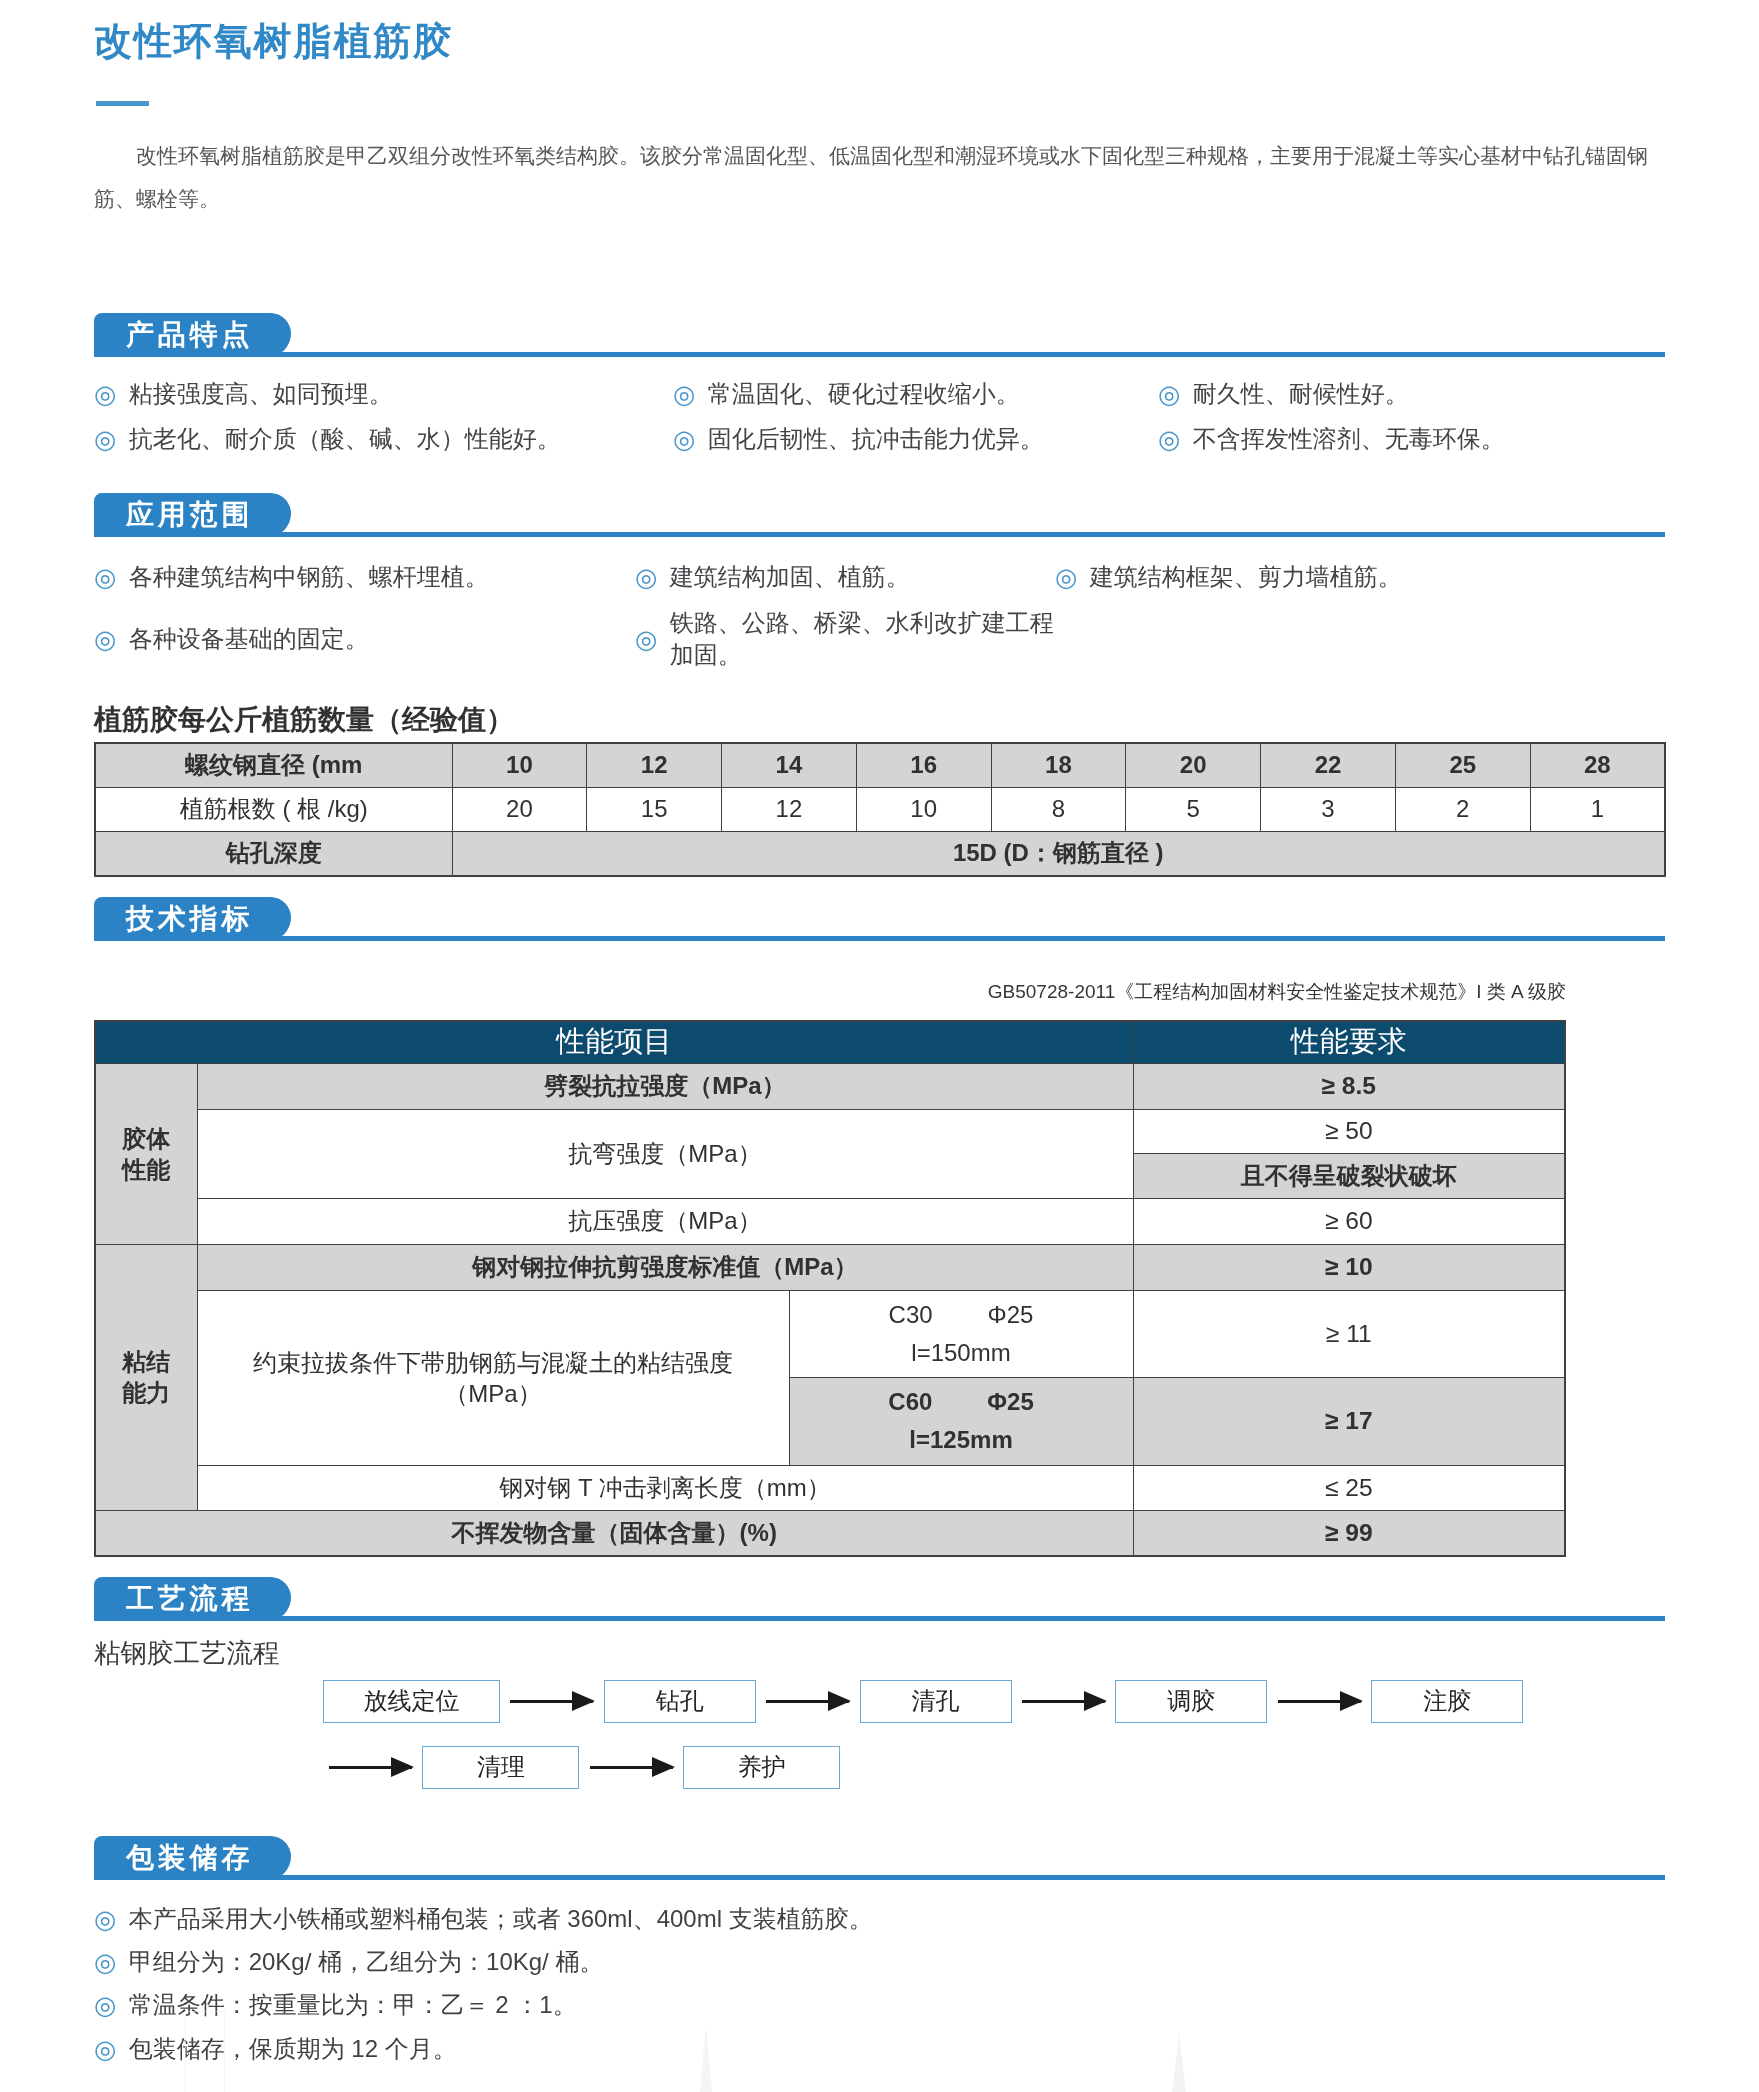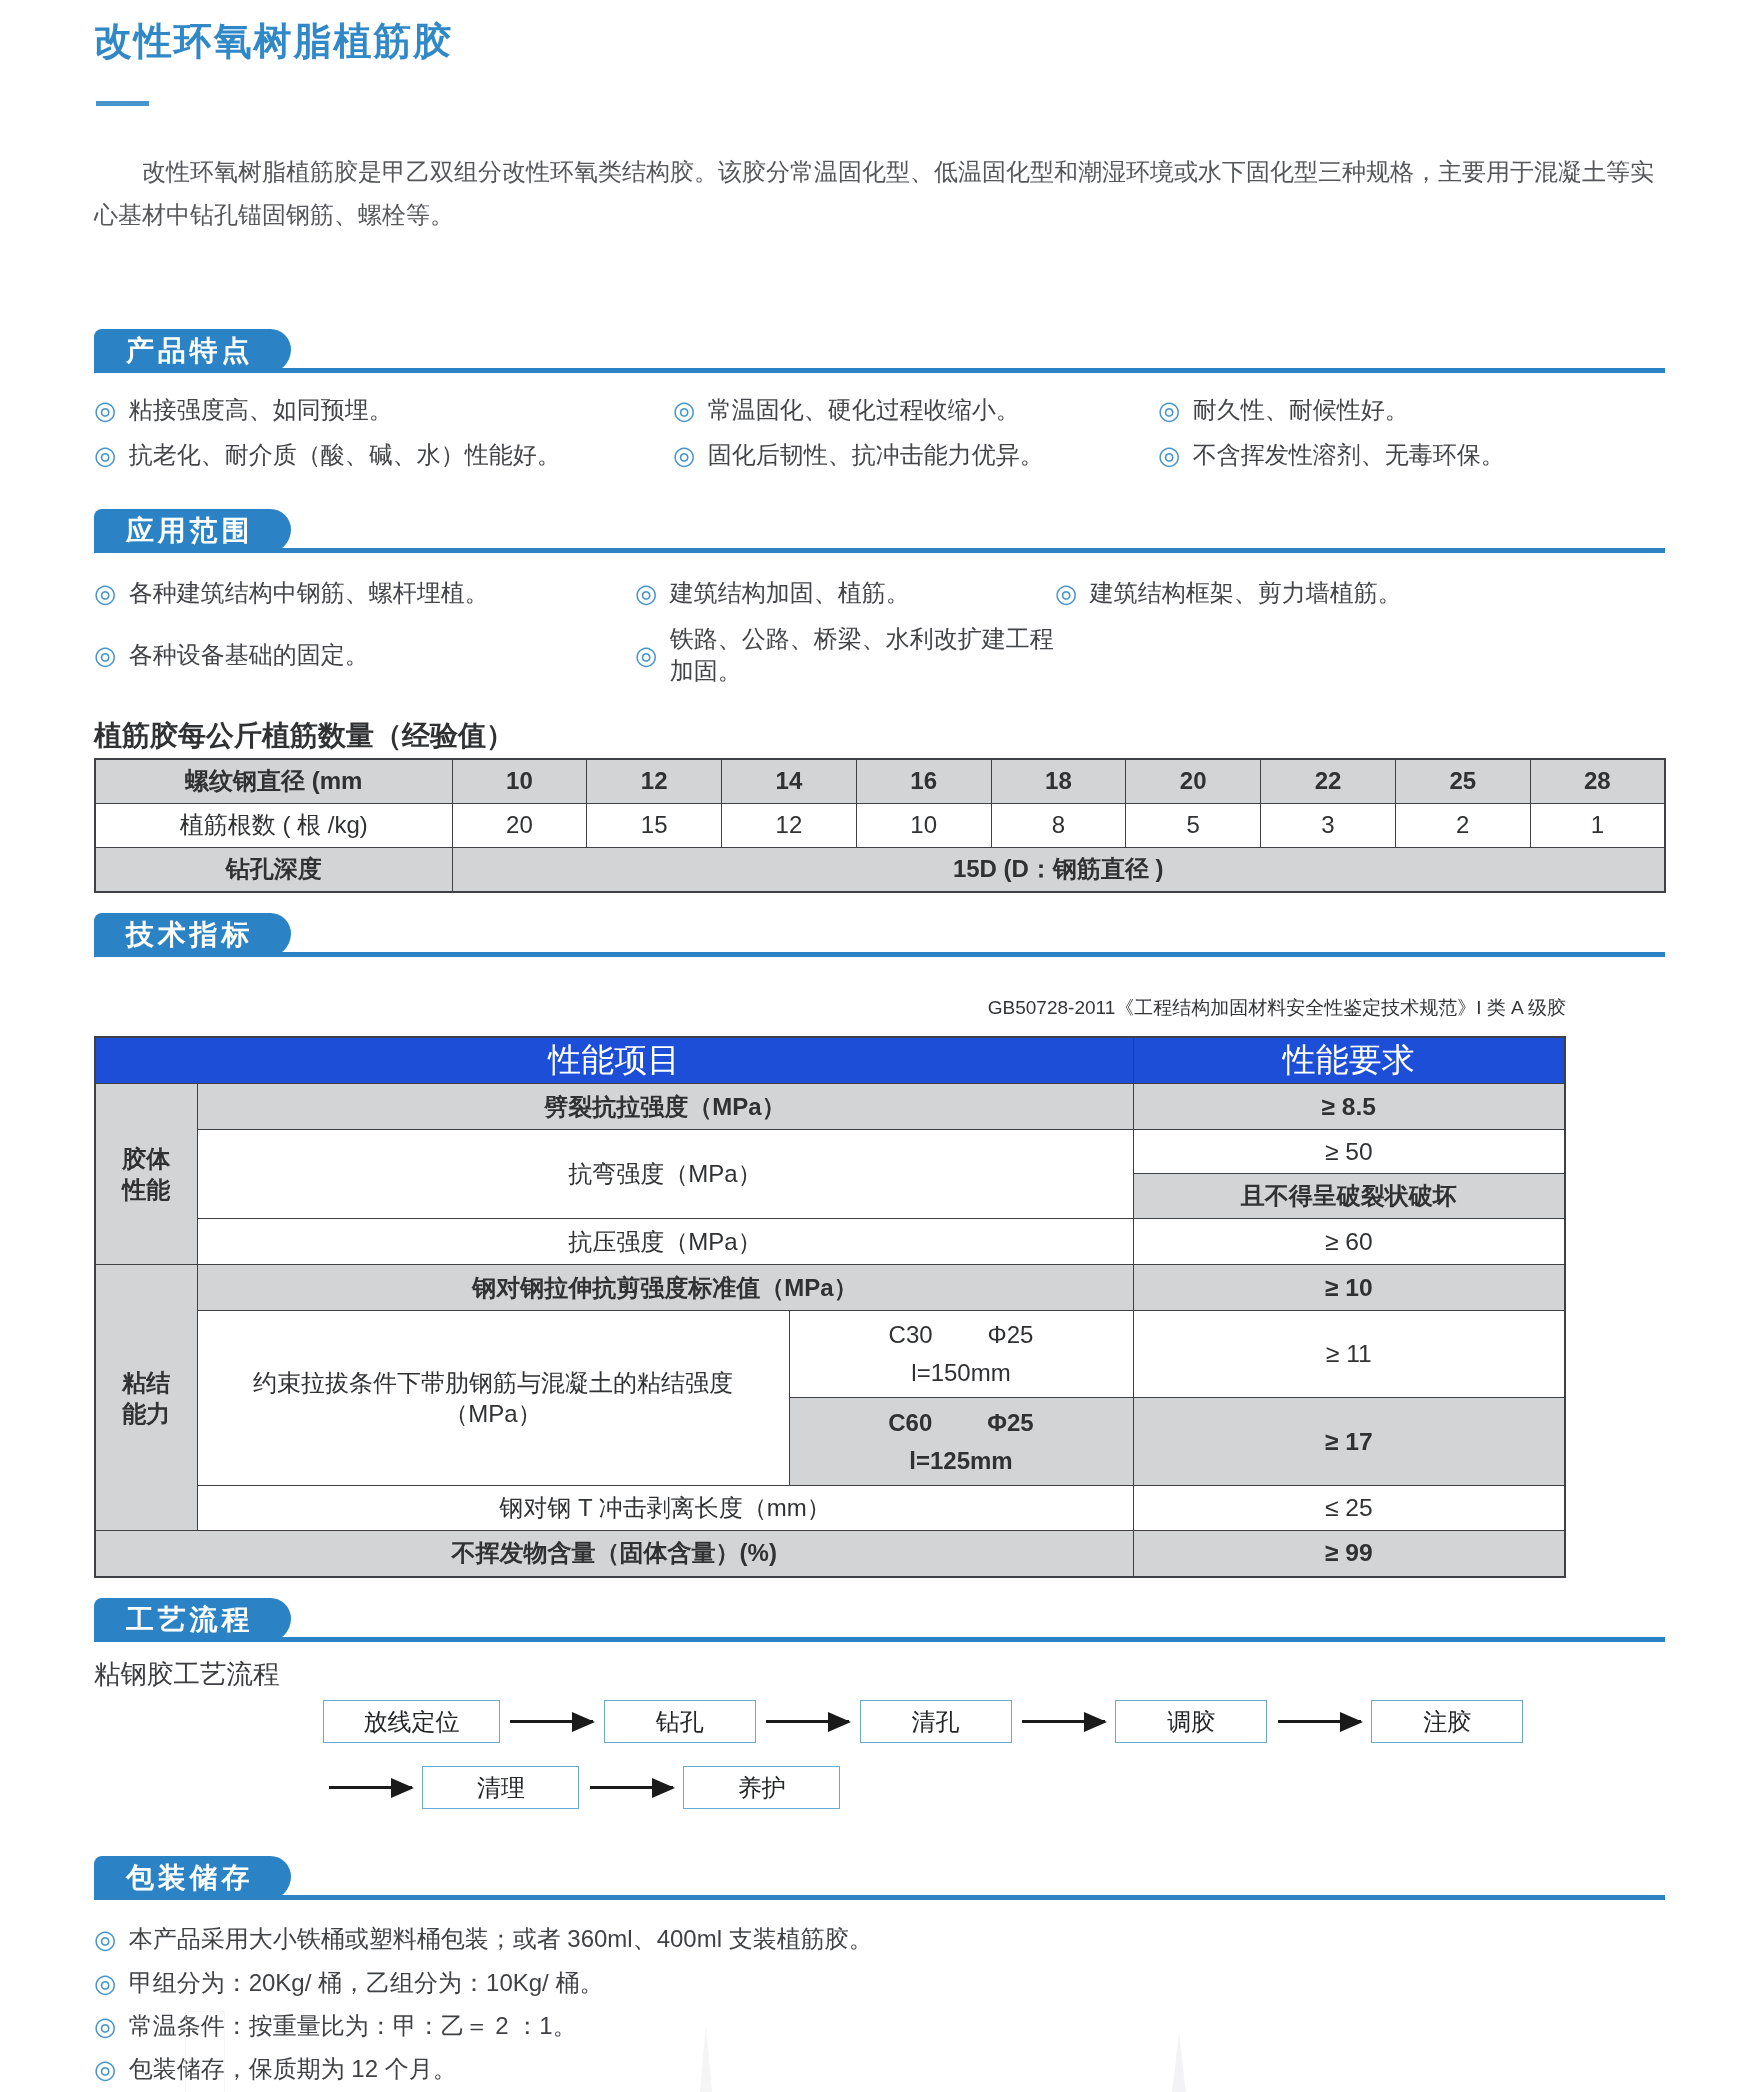--- a/index.html
+++ b/index.html
@@ -8,21 +8,21 @@
     color: #3c3e40;
   }
   body { width: 1759px; height: 2092px; position: relative; overflow: hidden; }
   .content { padding: 0 94px; position: relative; }
 
   
   .doc-title { padding-top: 19px; font-size: 38px; font-weight: bold; color: #3089c6; letter-spacing: 1.9px; line-height: 44px; }
   .title-underline { width: 53px; height: 4.7px; background: #4695cb; margin: 38px 0 0 1.9px; }
 
   
-  .intro { margin-top: 44px; width: 1575px; font-size: 24px; line-height: 43px; color: #54565a; text-indent: 2em; }
+  .intro { margin-top: 28px; width: 1575px; font-size: 21px; line-height: 43px; color: #54565a; text-indent: 2em; }
 
   
   .section-bar { position: relative; height: 44px; }
   .section-bar .bar-line { position: absolute; left: 0; right: 0; bottom: 0; height: 4.7px; background: #2b83c5; }
   .section-bar .badge {
     position: absolute; left: 0; top: 0; height: 44px; background: #2b83c5;
     color: #fff; font-size: 28px; font-weight: bold; letter-spacing: 3.8px;
     display: flex; align-items: center; padding: 0 38px 0 32px;
     border-radius: 9.5px 24.6px 28px 0;
   }
@@ -42,21 +42,21 @@
   
   .dosage-title { margin-top: 36px; font-size: 28px; font-weight: bold; color: #2f3133; line-height: 26.5px; }
   table.dosage-table { margin-top: 8.5px; width: 1572px; border-collapse: collapse; table-layout: fixed; border: 2.8px solid #3e4043; font-size: 24px; color: #2f3133; }
   table.dosage-table td { border: 1.9px solid #3e4043; text-align: center; height: 43px; padding: 0; }
   .cell-gray { background: #d3d4d6; font-weight: bold; }
 
   
   .tech-caption { margin-top: 38px; width: 1472px; text-align: right; font-size: 19px; color: #333538; line-height: 26.5px; }
   table.tech-table { margin-top: 15px; width: 1472px; border-collapse: collapse; table-layout: fixed; border: 2.8px solid #3e4043; font-size: 24px; color: #2f3133; }
   table.tech-table td { border: 1.9px solid #3e4043; text-align: center; vertical-align: middle; padding: 0; }
-  .th-blue { background: #1d4ed8; color: #ffffff; font-size: 33px; }
+  .th-blue { background: #0c4a6e; color: #ffffff; font-size: 29px; }
   .val-cell { font-size: 24.6px; }
   tr.h44 { height: 42px; } tr.h47 { height: 44px; } tr.h48 { height: 45px; }
   tr.h49 { height: 46px; } tr.h92 { height: 87px; } tr.h93 { height: 88px; }
   .two-line div { line-height: 31px; }
   .cond-top { display: flex; justify-content: center; gap: 55px; line-height: 38px; }
   .cond-bottom { line-height: 38px; }
 
   
   .process-subtitle { margin-top: 15px; font-size: 26.5px; color: #3b3d40; line-height: 34px; }
   .flow-row { display: flex; align-items: center; }

